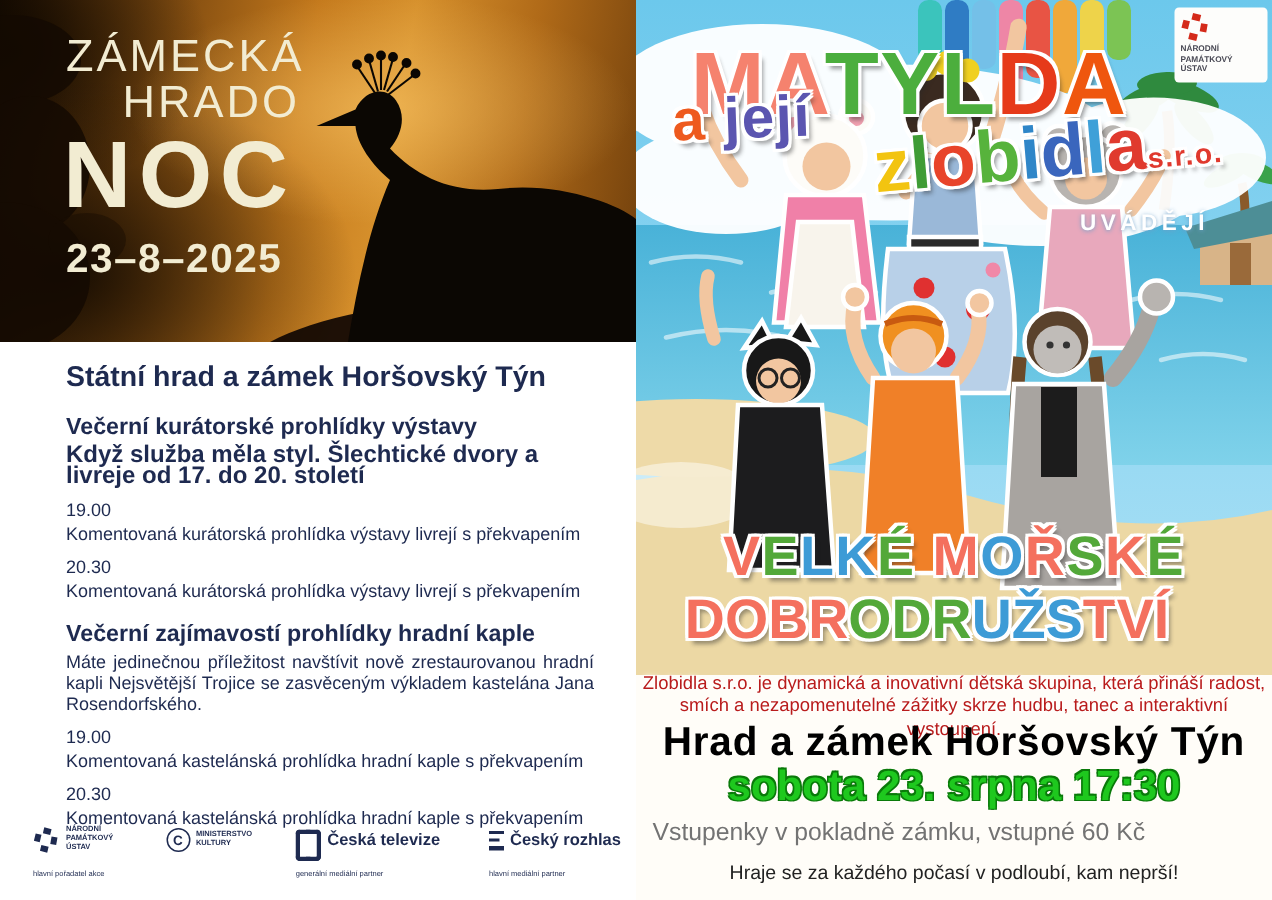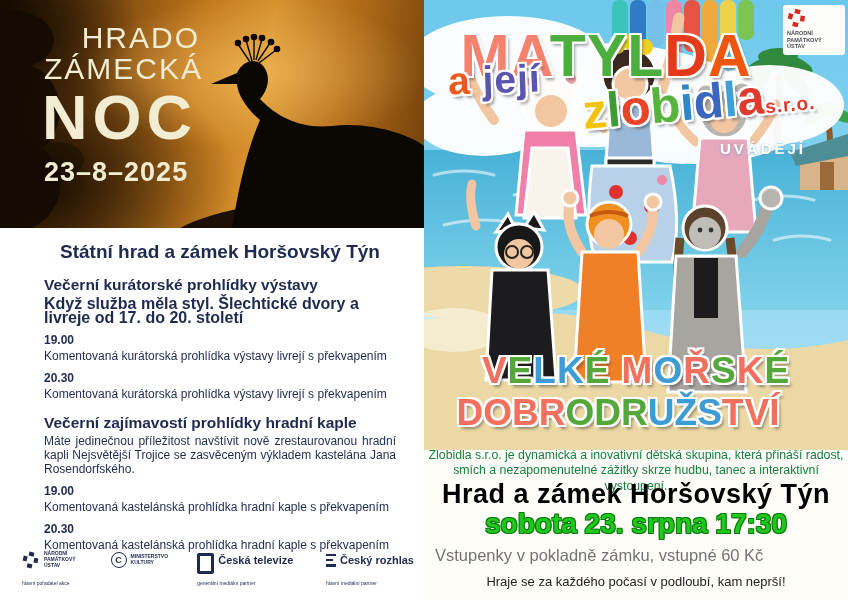--- a/index.html
+++ b/index.html
@@ -15,26 +15,26 @@
       radial-gradient(ellipse 300px 200px at 10% 80%, rgba(10,5,0,.85), rgba(10,5,0,0) 65%),
       radial-gradient(ellipse 220px 160px at 2% 15%, rgba(15,8,0,.9), rgba(15,8,0,0) 60%),
       linear-gradient(100deg,#1a0d02 0%,#53300a 12%,#8a5212 28%,#c4791c 46%,#d6902c 60%,#b06a18 78%,#6e3e0c 100%);
   }
   .hero svg { position:absolute; inset:0; }
   .hero-title { position:absolute; left:44px; top:22px; width:156px; color:#f2ecd2; }
   .ht-thin  { font-size:30px; letter-spacing:2px; font-weight:400; text-align:right; line-height:1.04; }
   .ht-noc   { font-size:63px; font-weight:900; letter-spacing:5px; line-height:1.0; margin-top:2px; margin-left:-2px; }
   .ht-date  { font-size:27px; font-weight:700; letter-spacing:1px; margin-top:8px; }
   .lcontent { position:relative; padding:13px 28px 0 44px; color:#1e2a50; }
-  .lcontent h1 { font-size:19px; font-weight:700; line-height:22px;text-align:center; }
+  .lcontent h1 { font-size:19px; font-weight:700; line-height:22px; }
   .lcontent h2 { font-size:15.5px; font-weight:700; line-height:18px; margin-top:13px; }
   .lead-bold { font-size:16px; font-weight:700; line-height:14px; margin-top:3px; }
   .para { font-size:12px; line-height:14px; margin-top:2px; text-align:justify; }
   .time-block { margin-top:9px; }
-  .time-block .t { font-size:12px; font-weight:700; line-height:13px; }
+  .time-block .t { font-size:12px; font-weight:400; line-height:13px; }
   .time-block .e { font-size:12px; line-height:13px; margin-top:3px; }
   .partners { position:absolute; left:22px; top:549px; width:392px; display:flex; justify-content:space-between; }
   .partner { display:flex; flex-direction:column; }
   .p-main { display:flex; align-items:center; gap:4px; height:22px; }
   .p-name-sm { font-size:5px; font-weight:700; color:#1e2a50; line-height:1.15; width:34px; }
   .p-name-lg { font-size:11px; font-weight:700; color:#1e2a50; white-space:nowrap; }
   .p-cap { font-size:5px; color:#1e2a50; margin-top:9px; }
   .npu-ico, .mk-ico, .ct-ico, .cro-ico { flex:0 0 auto; }
   .mk-ico { width:16px; height:16px; border:1.6px solid #1e2a50; border-radius:50%;
             display:flex; align-items:center; justify-content:center;
@@ -63,21 +63,21 @@
   .uvadeji { position:absolute; left:296px; top:140px; font-size:15px; font-weight:700;
              color:#fff; letter-spacing:3px; text-shadow:0 1px 3px rgba(110,160,200,.9); }
   .npu-badge { position:absolute; right:3px; top:5px; width:62px; height:50px; background:#fdfdfb;
                border-radius:3px; padding:3px 4px; display:flex; flex-direction:column; align-items:flex-start; }
   .npu-badge .txt { font-size:5.5px; font-weight:700; color:#4a4a55; line-height:1.2; margin-top:2px; width:46px; }
   .show1 { position:absolute; left:0; width:424px; top:350px; text-align:center;
            font-size:37px; font-weight:900; letter-spacing:1px; }
   .show2 { position:absolute; left:0; width:388px; top:392px; text-align:center;
            font-size:37px; font-weight:900; letter-spacing:0px; }
   .rdesc { position:absolute; left:0; width:424px; top:448px; text-align:center;
-           font-size:12.3px; color:#15803d; line-height:1.25;
+           font-size:12.3px; color:#b91c1c; line-height:1.25;
            text-shadow:0 0 2px #fff, 0 0 4px #fff; }
   .rvenue { position:absolute; left:0; width:424px; top:479px; text-align:center;
             font-size:27px; font-weight:800; color:#000; letter-spacing:0.5px; }
   .rdate { position:absolute; left:0; width:424px; top:508px; text-align:center;
            font-size:28px; font-weight:800; color:#1ec81e;
            text-shadow:-1px -1px 0 #0a7a0a,1px -1px 0 #0a7a0a,-1px 1px 0 #0a7a0a,1px 1px 0 #0a7a0a; }
   .rtickets { position:absolute; left:11px; top:546px; font-size:16.5px; color:#737373; }
   .rnote { position:absolute; left:0; width:424px; top:574px; text-align:center;
            font-size:13px; color:#222; }
 </style>
@@ -115,22 +115,22 @@
             <line x1="256" y1="60" x2="262" y2="39"></line>
               <circle cx="262" cy="38" r="2.6"></circle>
             <line x1="258" y1="61" x2="270" y2="43"></line>
               <circle cx="271" cy="42" r="2.6"></circle>
             <line x1="259" y1="63" x2="276" y2="50"></line>
               <circle cx="277" cy="49" r="2.6"></circle>
           </g>
         </g>
       </svg>
       <div class="hero-title">
+        <div class="ht-thin">ZÁMECKÁ</div>
         <div class="ht-thin">HRADO</div>
-        <div class="ht-thin">ZÁMECKÁ</div>
         <div class="ht-noc">NOC</div>
         <div class="ht-date">23–8–2025</div>
       </div>
     </div>
 
     <div class="lcontent">
       <h1>Státní hrad a zámek Horšovský Týn</h1>
 
       <h2>Večerní kurátorské prohlídky výstavy</h2>
       <div class="lead-bold">Když služba měla styl. Šlechtické dvory a livreje od 17. do 20. století</div>

